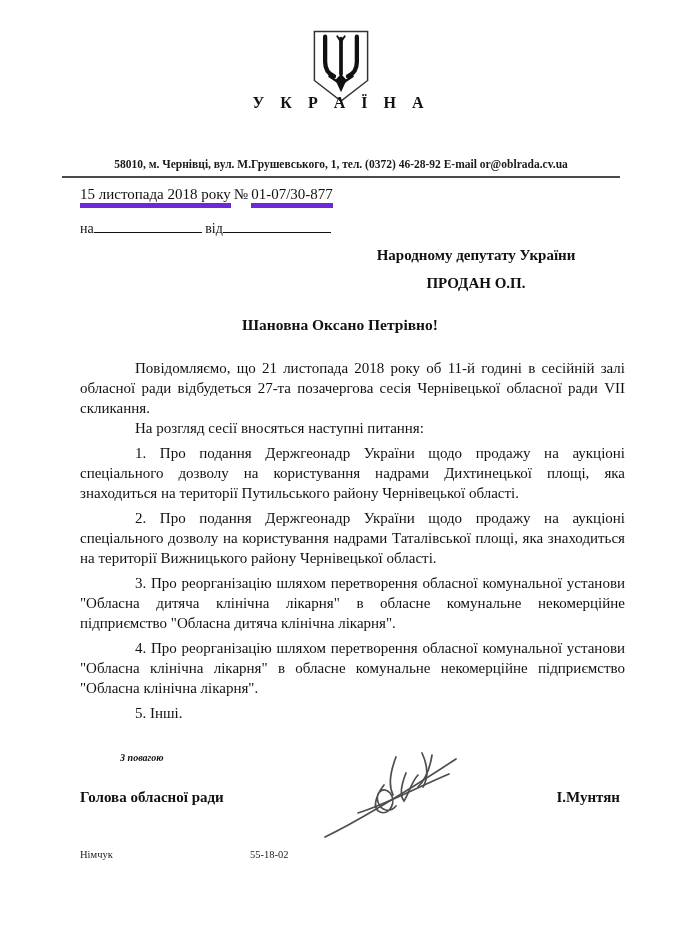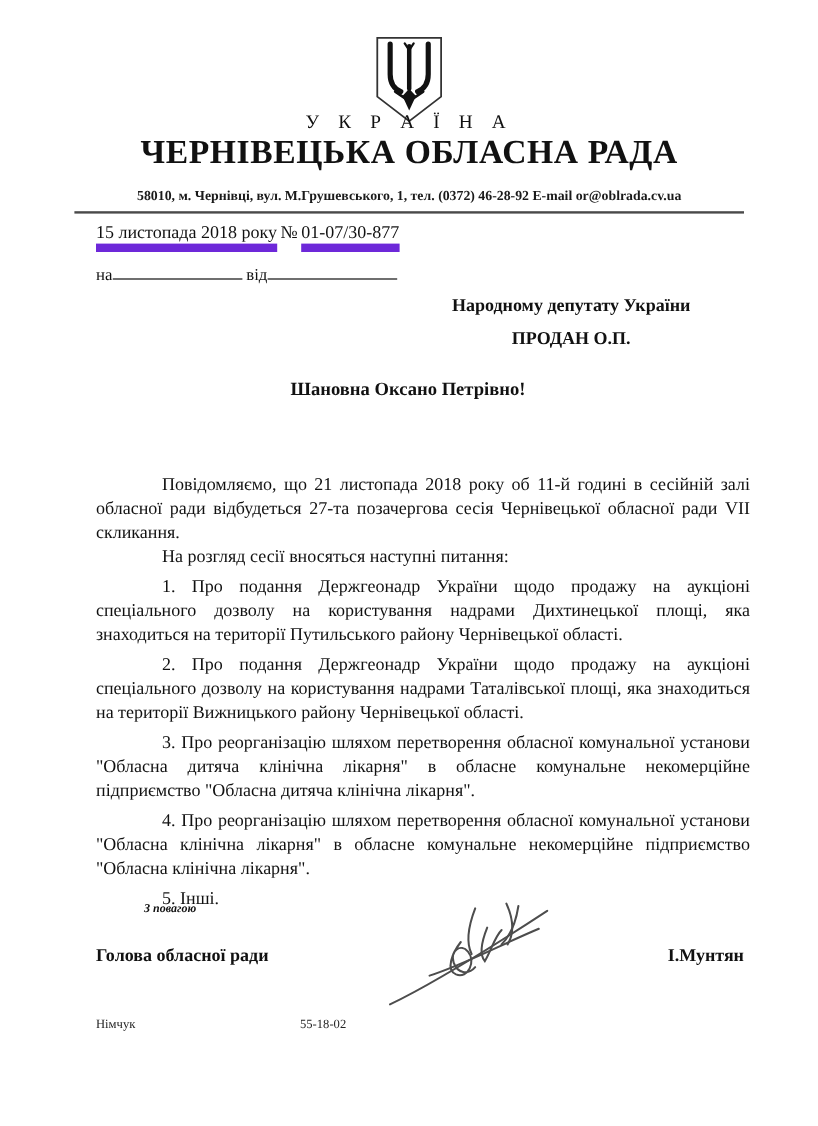--- a/index.html
+++ b/index.html
@@ -12,41 +12,41 @@
     color:#111;
     font-family:"Liberation Serif","DejaVu Serif",serif;
     overflow:hidden;
   }
   .abs { position:absolute; }
 
   
   .emblem-wrap { top:30px; left:50%; transform:translateX(-50%); }
   .country {
     top:94px; left:0; width:682px;
-    text-align:center; font-weight:normal; font-size:16px;
+    text-align:center; font-weight:bold; font-size:16px;
     letter-spacing:6px; white-space:nowrap;
   }
   .org-title {
     top:112px; left:0; width:682px;
     text-align:center; font-weight:bold; font-size:28px;
     letter-spacing:0.5px; white-space:nowrap;
   }
   .address {
     top:158px; left:0; width:682px;
     text-align:center; font-weight:bold; font-size:11.5px;
     color:#1a1a1a; white-space:nowrap;
   }
   .head-rule {
     top:176px; left:62px; width:558px; height:0;
     border-top:2px solid #4a4a4a;
   }
 
   
   .ref-line { top:186px; left:80px; font-size:15px; white-space:nowrap; }
-  .u { border-bottom:7px solid #6d28d9; padding-bottom:1px; }
+  .u { border-bottom:5px solid #6d28d9; padding-bottom:1px; }
   .nosp { padding:0 3px; }
 
   .na-vid { top:219px; left:80px; font-size:14px; white-space:nowrap; }
   .blank {
     display:inline-block; width:108px; height:14px;
     border-bottom:1px solid #111; vertical-align:baseline;
   }
 
   
   .recipient {
@@ -61,21 +61,21 @@
     font-size:15.5px;
   }
 
   
   .body-text {
     top:358px; left:80px; width:545px;
     font-size:15px; line-height:20px;
     text-align:justify;
   }
   .body-text p { text-indent:55px; margin-bottom:5px; }
-  .body-text p.no-gap { margin-bottom:0;margin-top:36px; }
+  .body-text p.no-gap { margin-bottom:0; }
 
   .closing {
     top:752px; left:120px;
     font-weight:bold; font-style:italic; font-size:10px;
   }
 
   .sig-position { top:789px; left:80px;  font-weight:bold; font-size:15px; white-space:nowrap; }
   .sig-name     { top:789px; right:62px; font-weight:bold; font-size:15px; white-space:nowrap; }
   .signature-wrap { top:743px; left:322px; width:140px; height:102px; }
 
@@ -97,21 +97,20 @@
           <path d="M30,9 V47" stroke-width="4"></path>
           <path d="M26,6.5 L30,12.5 L34,6.5" stroke-width="2"></path>
           <path d="M17.5,49.5 L30,58 L42.5,49.5" stroke-width="2.4"></path>
         </g>
         <path d="M30,47 L24,53.5 L30,66.5 L36,53.5 Z" fill="#111"></path>
       </svg>
     </span>
   </div>
 
   <div class="abs country">У К Р А Ї Н А</div>
-  <div class="abs org-title">ЧЕРНІВЕЦЬКА ОБЛАСНА РАДА</div>
   <div class="abs address">58010, м. Чернівці, вул. М.Грушевського, 1,  тел. (0372) 46-28-92 E-mail or@oblrada.cv.ua</div>
   <div class="abs head-rule"></div>
 
   <div class="abs ref-line">
     <span class="u">15 листопада 2018 року</span><span class="nosp">№</span><span class="u">01-07/30-877</span>
   </div>
 
   <div class="abs na-vid">
     <span>на</span><span class="blank"></span>
     <span>від</span><span class="blank"></span>

